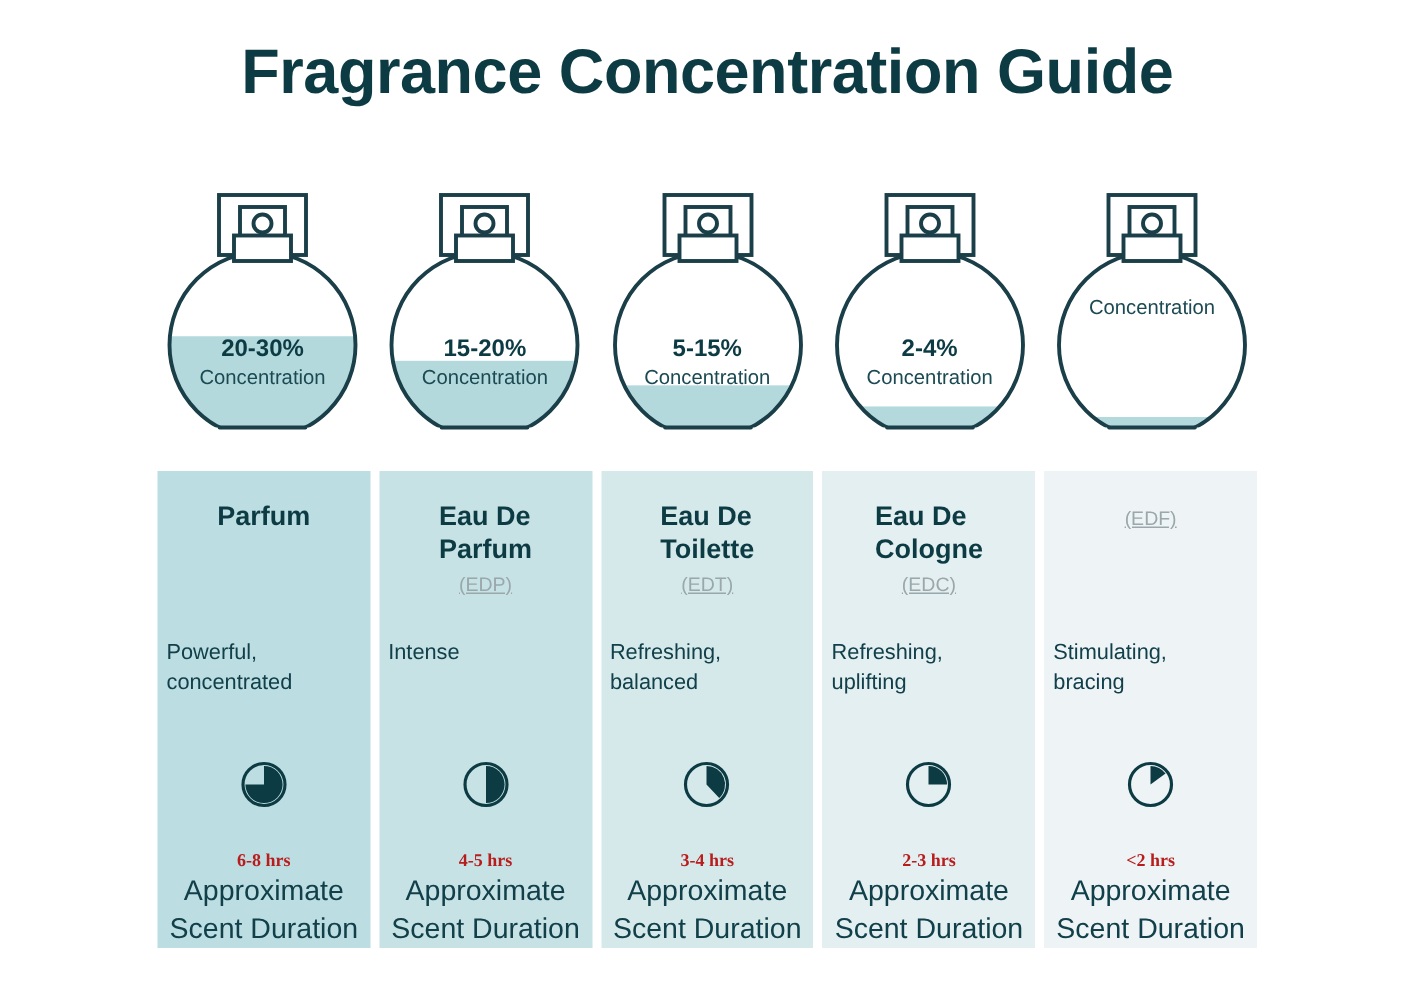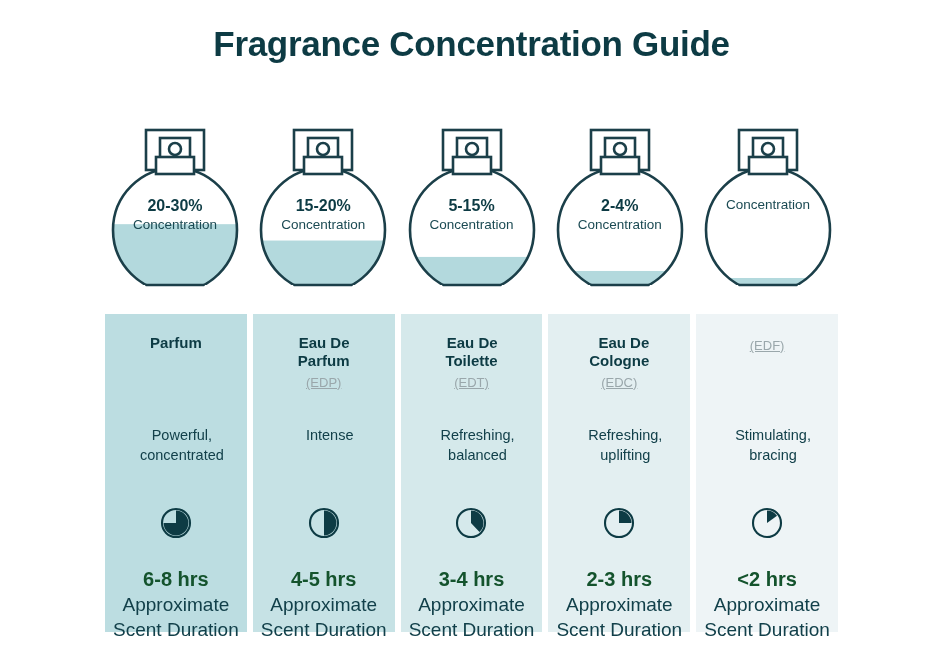--- a/index.html
+++ b/index.html
@@ -15,21 +15,21 @@
     color: #0d3b44;
     position: relative;
   }
 
   #page-title {
     position: absolute;
     top: 24px;
     left: 0;
     width: 943px;
     text-align: center;
-    font-size: 35px;
+    font-size: 42px;
     font-weight: bold;
     letter-spacing: -0.3px;
     color: #0d3b44;
   }
 
   
   #bottle-row {
     position: absolute;
     top: 124px;
     left: 105px;
@@ -50,20 +50,21 @@
     top: 72px;
     width: 140px;
     text-align: center;
     pointer-events: none;
   }
   .bottle-pct {
     font-size: 16px;
     font-weight: bold;
     color: #0d3b44;
     line-height: 1.25;
+    margin-top: 27px;
   }
   .bottle-sub {
     font-size: 13.5px;
     font-weight: normal;
     color: #1b4a53;
     line-height: 1.3;
   }
 
   
   #card-row {
@@ -77,39 +78,38 @@
   }
   .card {
     flex: 1 1 0;
     position: relative;
     display: flex;
     flex-direction: column;
     align-items: center;
     padding-top: 20px;
   }
   .card-title {
-    font-size: 15px;
+    font-size: 18px;
     font-weight: bold;
     line-height: 1.22;
-    text-align: right;
+    text-align: left;
     color: #0d3b44;
     padding: 0 6px;
   }
   .card-abbr {
     font-size: 13px;
     color: #9aa7ab;
     margin-top: 4px;
     height: 17px;
     text-align: center;
     text-decoration: underline;
   }
   .card-desc {
     font-size: 14.5px;
     line-height: 1.35;
-    text-align: center;
     color: #12404a;
     padding: 0 6px;
     position: absolute;
     top: 112px;
     left: 0;
     width: 100%;
   }
   .card-pie {
     position: absolute;
     top: 192px;
@@ -119,24 +119,25 @@
     justify-content: center;
   }
   .card-duration {
     position: absolute;
     top: 252px;
     left: 0;
     width: 100%;
     text-align: center;
   }
   .dur-hours {
-    font-size: 20px;
+    font-size: 12px;
     font-weight: bold;
-    color: #14532d;
+    color: #b91c1c;
     line-height: 1.3;
+    font-family: Liberation Serif, serif;
   }
   .dur-note {
     font-size: 19px;
     color: #12404a;
     line-height: 1.32;
   }
 </style>
 </head>
 <body>
 

